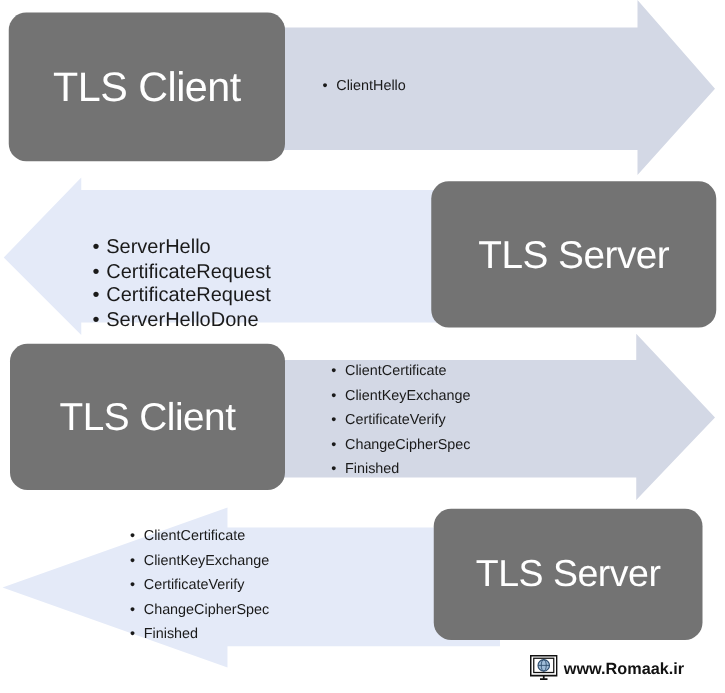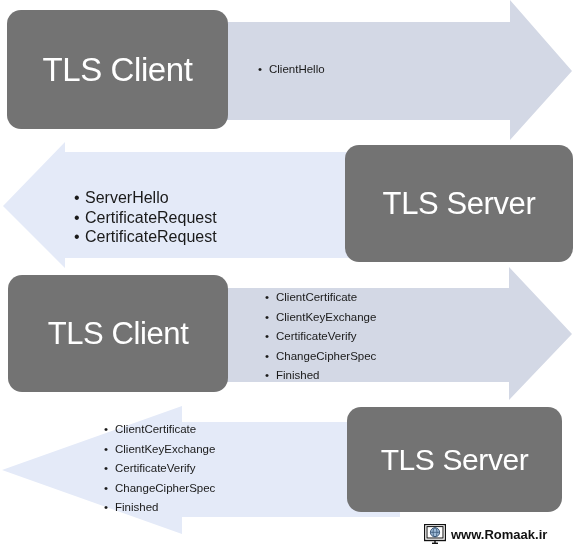--- a/index.html
+++ b/index.html
@@ -129,20 +129,21 @@
     <li>ClientHello</li>
   </ul>
 
   <div class="node-box" id="box-server-1">
     <span class="node-label">TLS Server</span>
   </div>
   <ul class="msg-list" id="list-row-2">
     <li>ServerHello</li>
     <li>CertificateRequest</li>
     <li>CertificateRequest</li>
+    <li>ServerHelloDone</li>
   </ul>
 
   <div class="node-box" id="box-client-2">
     <span class="node-label">TLS Client</span>
   </div>
   <ul class="msg-list" id="list-row-3">
     <li>ClientCertificate</li>
     <li>ClientKeyExchange</li>
     <li>CertificateVerify</li>
     <li>ChangeCipherSpec</li>

